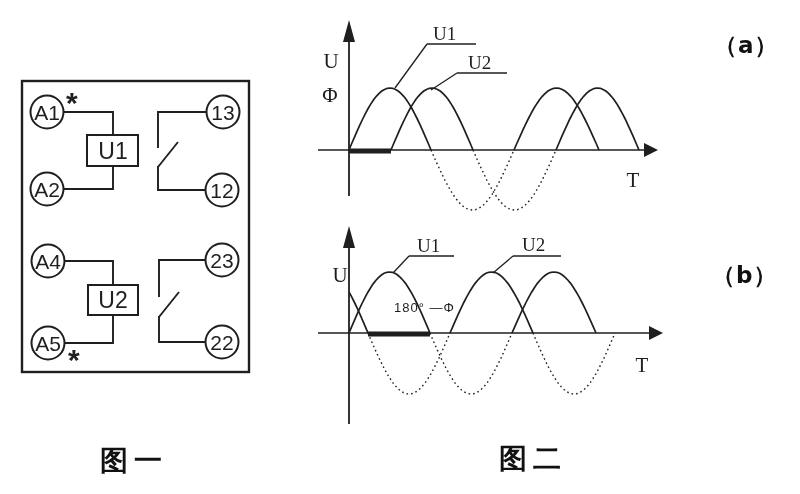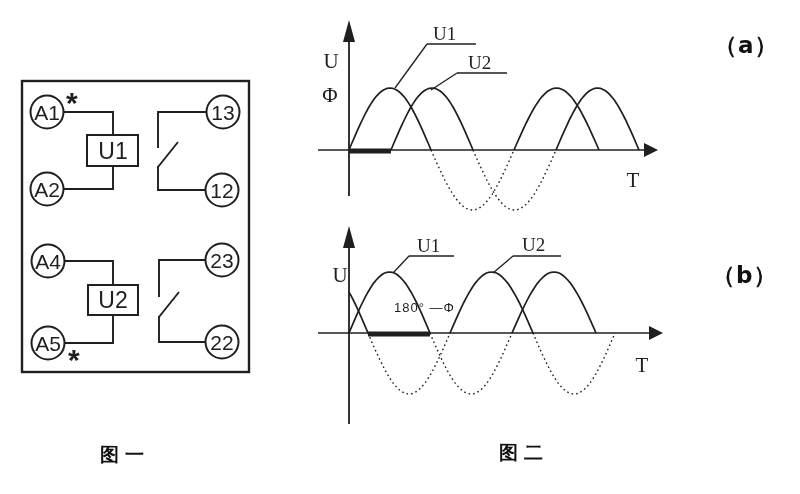--- a/index.html
+++ b/index.html
@@ -3,21 +3,21 @@
 <meta charset="utf-8">
 <style>
   html,body{margin:0;padding:0;background:#fff;}
   #canvas{
     position:relative;width:800px;height:494px;background:#fff;overflow:hidden;
     font-family:"Liberation Sans",sans-serif;color:#1f1f1f;
   }
   .abs{position:absolute;}
   .caption{
     font-family:"DejaVu Sans","Liberation Sans",sans-serif;
-    font-size:19px;font-weight:bold;letter-spacing:6px;color:#111;text-align:right;
+    font-size:28px;font-weight:bold;letter-spacing:6px;color:#111;text-align:right;
   }
   .subfig-tag{
     font-family:"DejaVu Sans","Liberation Sans",sans-serif;
     font-size:23px;font-weight:bold;color:#111;letter-spacing:1px;
   }
   svg text{fill:#1f1f1f;}
   .circ-label{font-family:"Liberation Sans",sans-serif;font-size:21px;}
   .unit-label{font-family:"Liberation Sans",sans-serif;font-size:23px;}
   .star{font-family:"Liberation Sans",sans-serif;font-size:30px;font-weight:bold;}
   .axis-letter{font-family:"Liberation Serif",serif;font-size:21px;}

